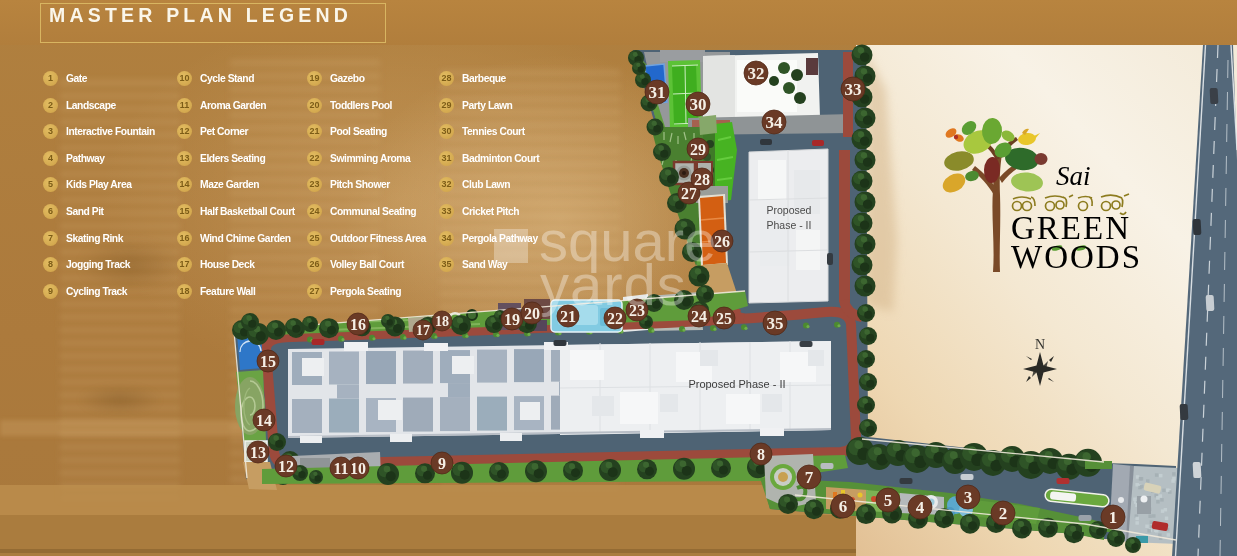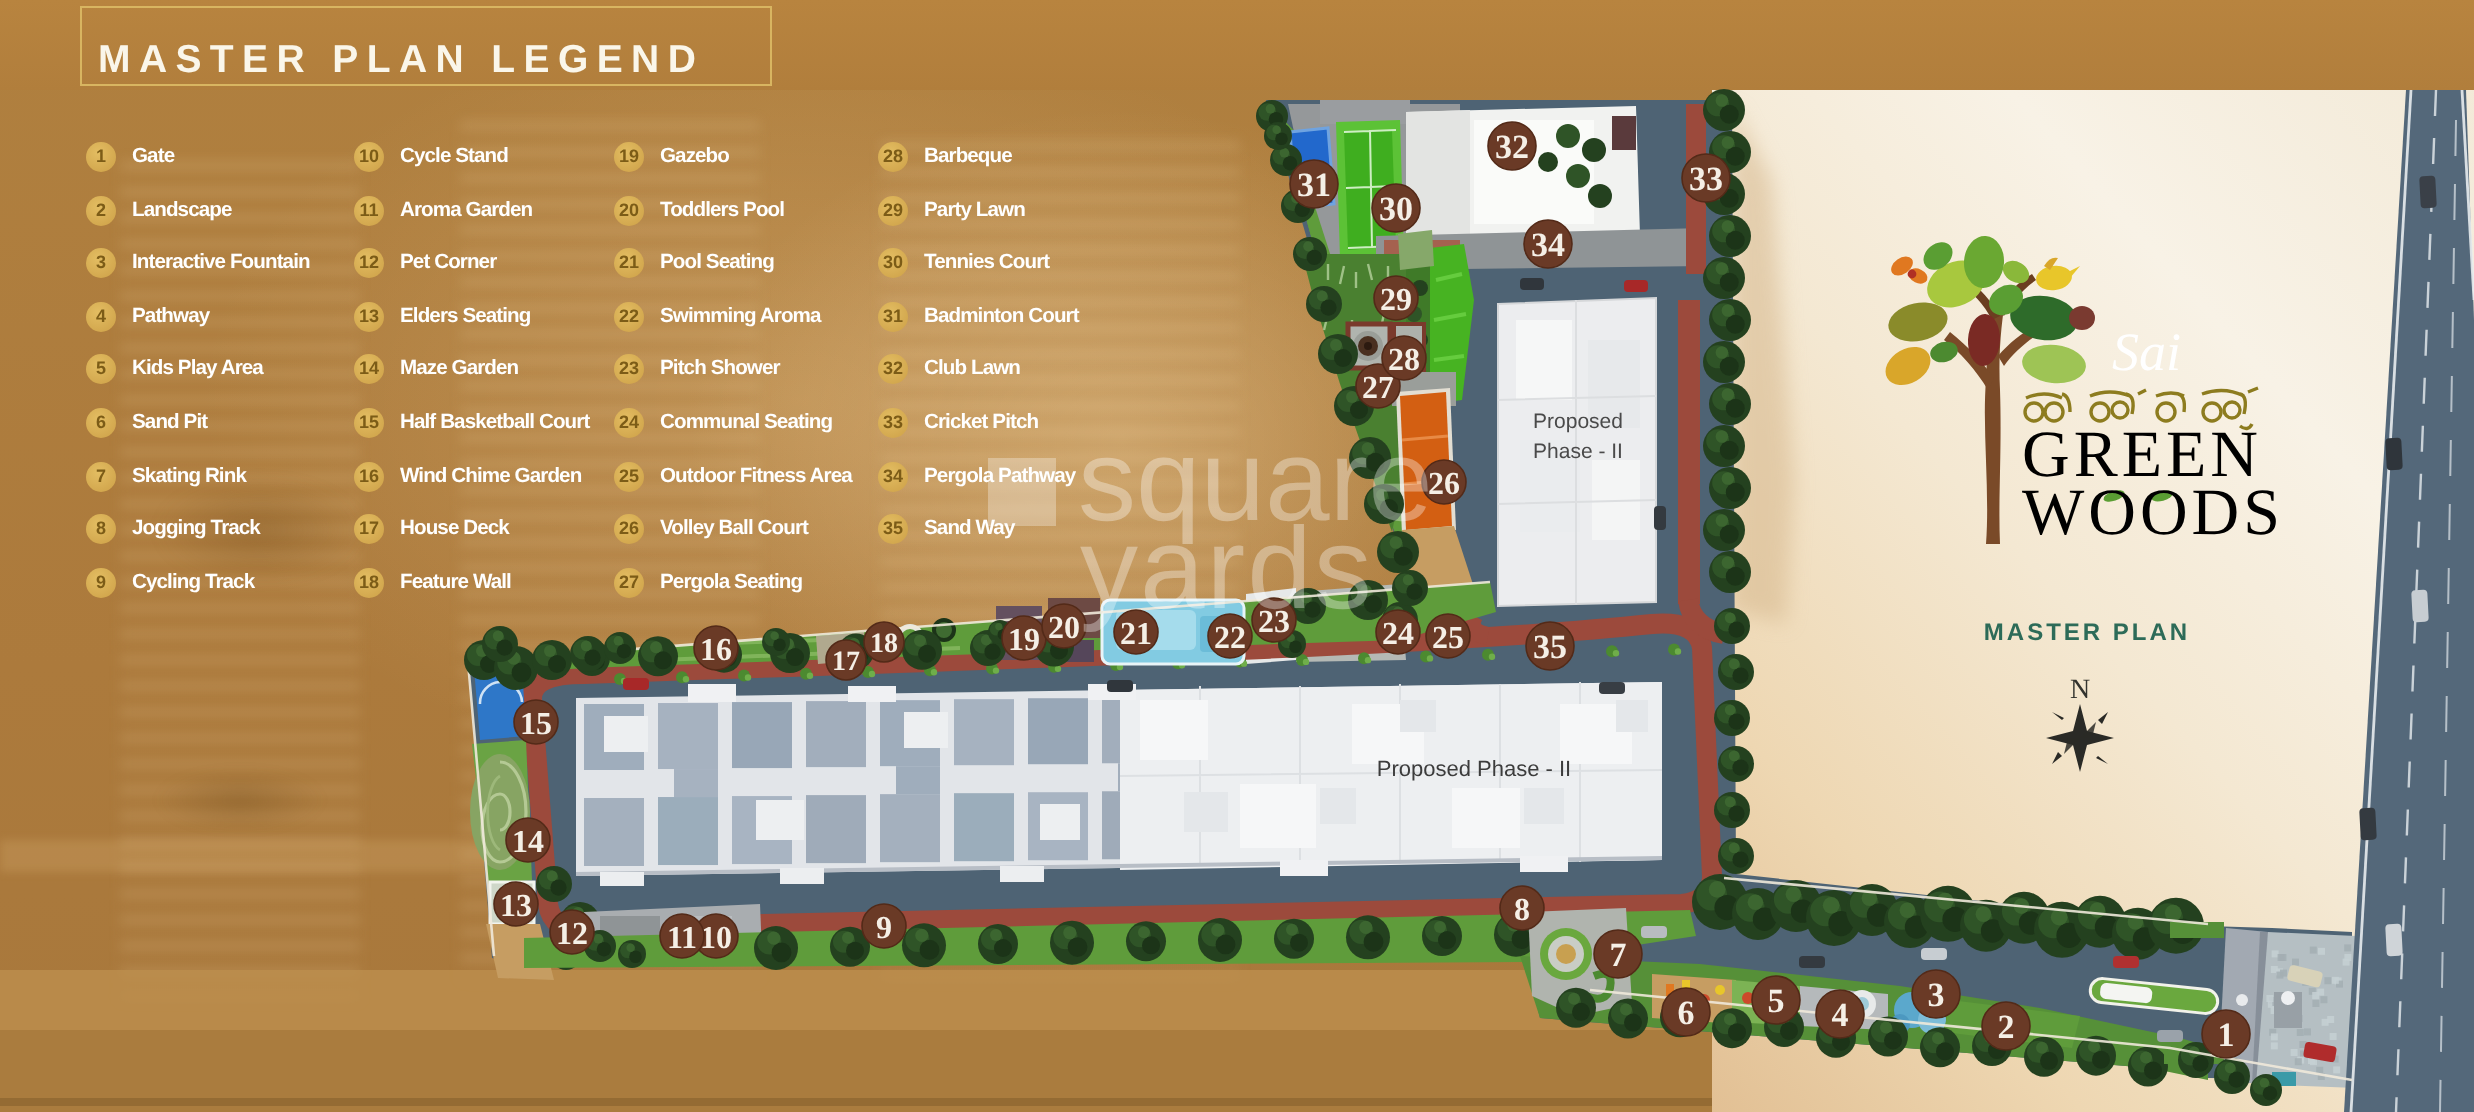--- a/index.html
+++ b/index.html
@@ -11,33 +11,33 @@
  linear-gradient(180deg,#b0803f 0%,#ac7a3c 60%,#a8783c 100%)}
 .band{left:0;width:940px}
 #band1{top:485px;height:30px;background:#bd8f4e;opacity:.8}
 #band2{top:515px;height:41px;background:#aa7c3e}
 #band3{top:549px;height:4px;background:#8e6631;opacity:.8}
 #creambg{left:856px;top:40px;width:381px;height:516px;background:linear-gradient(48deg,#e2c094 0%,#eed7b2 22%,#f4e8d2 48%,#f8f2e6 72%,#f3ead8 100%)}
 #topband{left:0;top:0;width:1237px;height:45px;background:linear-gradient(180deg,#b8843f,#b17e3c)}
 
 .bld{background:repeating-linear-gradient(180deg, rgba(235,205,155,.17) 0 6px, rgba(170,120,60,.08) 6px 13px);filter:blur(3px)}
 
-#titlebox{left:40px;top:3px;width:344px;height:38px;border:1px solid #d8b561;display:flex;align-items:flex-end}
+#titlebox{left:40px;top:3px;width:344px;height:38px;border:1px solid #d8b561;display:flex;align-items:flex-start}
 #titlebox span{color:#faf6ea;font-weight:bold;font-size:19.5px;letter-spacing:4.2px;margin-left:8px;white-space:nowrap}
 
 .leg{top:71px;width:135px}
 .leg .it{position:relative;height:26.6px}
 .leg .ic{position:absolute;left:0;top:0;width:15px;height:15px;border-radius:50%;background:radial-gradient(circle at 40% 35%,#e3bd62,#cda047);color:#7c5c17;font-size:9px;font-weight:bold;text-align:center;line-height:15px}
 .leg .tx{position:absolute;left:23px;top:2px;color:#fff;font-size:10.3px;letter-spacing:-0.45px;font-weight:bold;white-space:nowrap}
 
 #wmsq{left:494px;top:229px;width:34px;height:34px;background:rgba(255,255,255,.30)}
 #wm{left:539px;top:219px;color:rgba(255,255,255,.34);font-weight:normal;font-size:58px;line-height:44px;letter-spacing:0px}
 #wm .l2{margin-left:1px;letter-spacing:1px}
 
-#sai{left:1056px;top:161px;color:#ffffff;font-family:"Liberation Serif",serif;font-size:27px;font-style:italic}
+#sai{left:1056px;top:161px;color:#000000;font-family:"Liberation Serif",serif;font-size:27px;font-style:italic}
 #greentxt{left:1011px;top:214px;width:135px;color:#000000;font-family:"Liberation Serif",serif;font-size:33px;letter-spacing:2px;line-height:29px}
 #mplan{left:936px;top:309px;width:215px;text-align:center;color:#2d6b58;font-weight:bold;font-size:12px;letter-spacing:1.5px}
 </style>
 </head>
 <body>
 <div id="page">
 
 <div id="leftbg" class="abs"></div>
 
 <div class="abs bld" style="left:60px;top:80px;width:120px;height:420px"></div>
@@ -1175,14 +1175,13 @@
     </svg>
 
 <div id="wmsq" class="abs"></div>
 
 <div id="wm" class="abs">square<br><span class="l2">yards</span></div>
 
 <div id="sai" class="abs">Sai</div>
 
 <div id="greentxt" class="abs">GREEN<br>WOODS</div>
 
-<div id="mplan" class="abs">MASTER PLAN</div>
 </div>
 
 </body></html>

